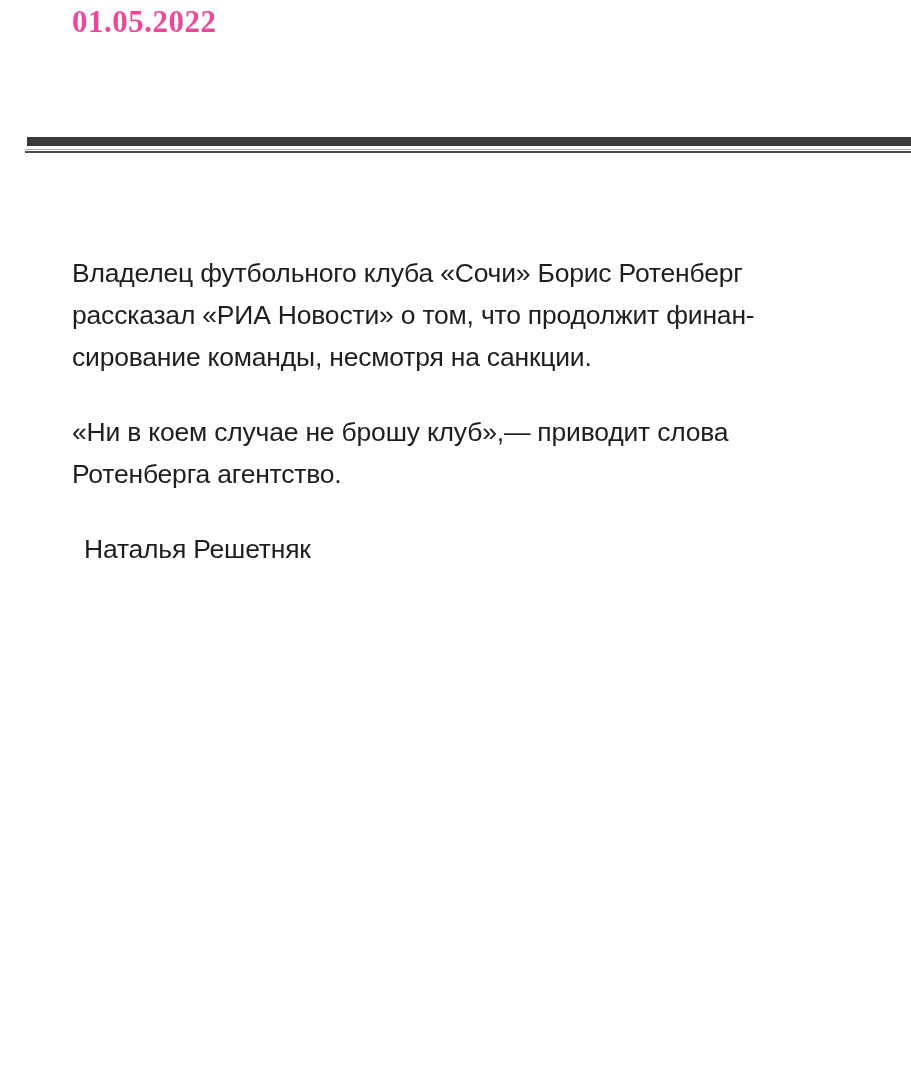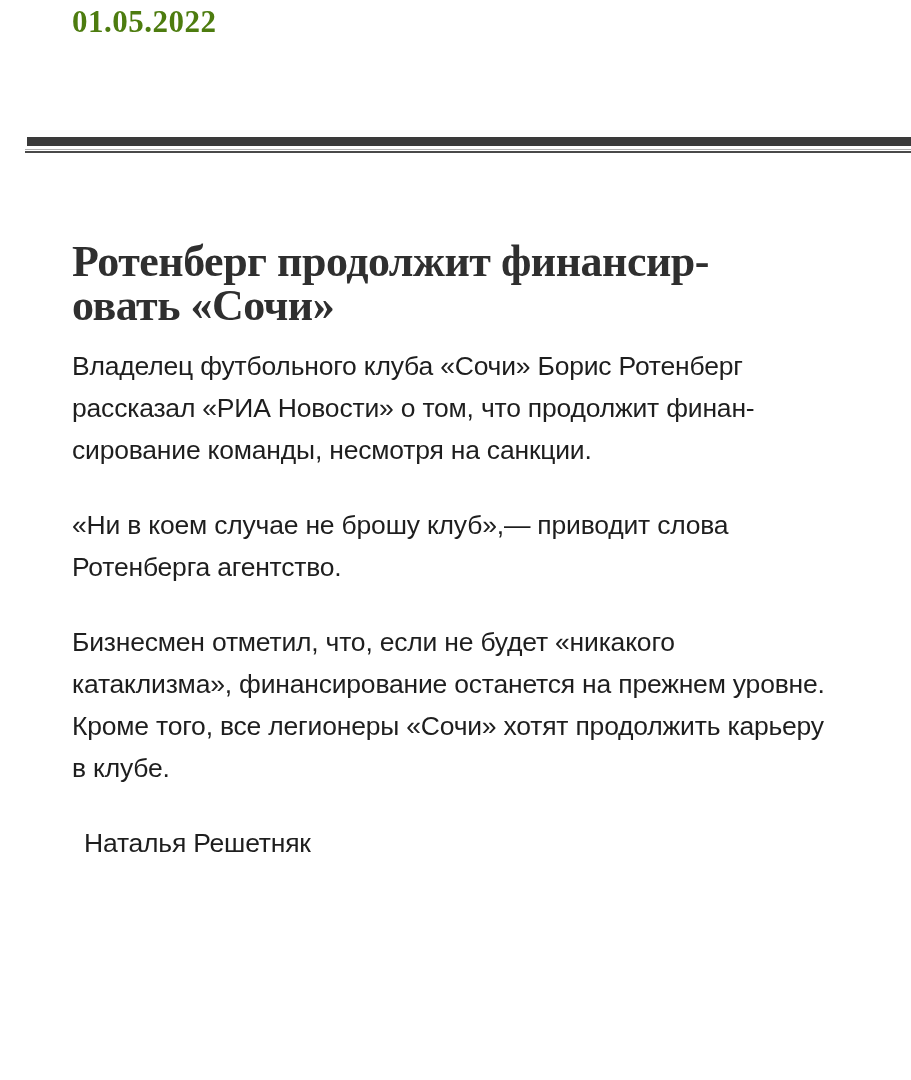--- a/index.html
+++ b/index.html
@@ -14,21 +14,21 @@
     overflow: hidden;
     font-family: "Liberation Sans", sans-serif;
   }
   .date {
     position: absolute;
     top: 4px;
     left: 72px;
     font-family: "Liberation Serif", serif;
     font-weight: 700;
     font-size: 31px;
-    color: #4d7c0f;
+    color: #ec4899;
     letter-spacing: 0.5px;
   }
   .divider-bar {
     position: absolute;
     top: 137px;
     left: 27px;
     right: 0;
     height: 9px;
     background: #3a3a3a;
   }
@@ -88,32 +88,26 @@
 
   <div class="date">01.05.2022</div>
 
   <div>
     <div class="divider-bar"></div>
     <div class="divider-line-light"></div>
     <div class="divider-line-dark"></div>
   </div>
 
   <div class="article">
-    <h1 class="title">Ротенберг продолжит финансир-
-овать «Сочи»</h1>
 
     <p class="para">Владелец футбольного клуба «Сочи» Борис Ротенберг
 рассказал «РИА Новости» о том, что продолжит финан-
 сирование команды, несмотря на санкции.</p>
 
     <p class="para">«Ни в коем случае не брошу клуб»,— приводит слова
 Ротенберга агентство.</p>
 
-    <p class="para">Бизнесмен отметил, что, если не будет «никакого
-катаклизма», финансирование останется на прежнем уровне.
-Кроме того, все легионеры «Сочи» хотят продолжить карьеру
-в клубе.</p>
 
 
     <p class="author">Наталья Решетняк</p>
   </div>
 
 </div>
 
 </body></html>

